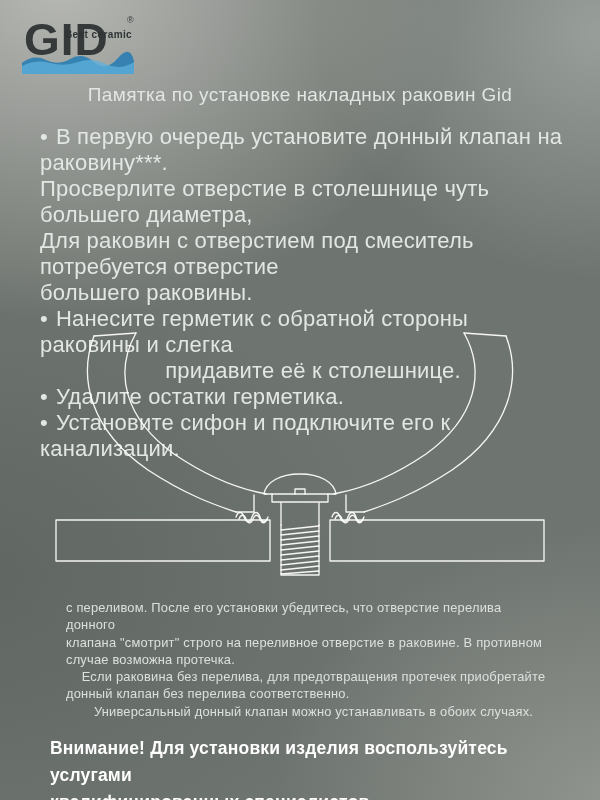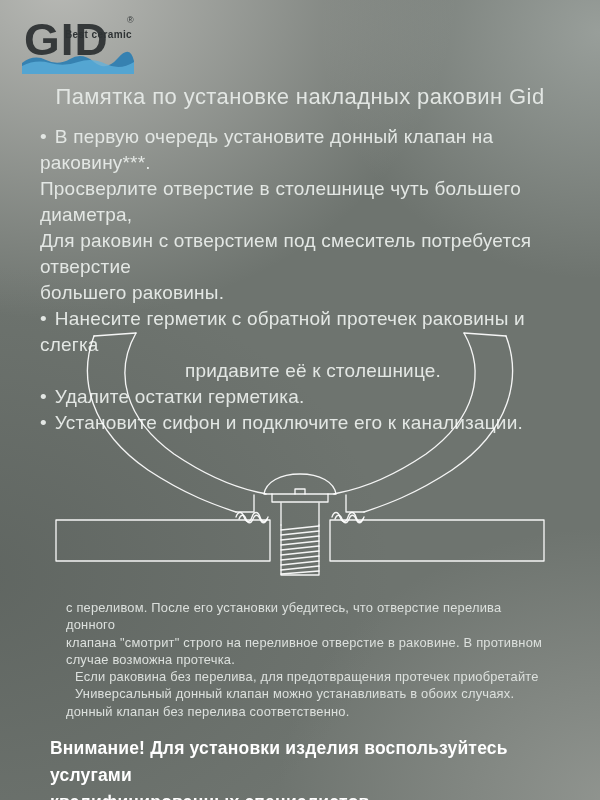--- a/index.html
+++ b/index.html
@@ -16,34 +16,34 @@
   
   .logo{position:absolute;left:24px;top:14px;width:118px;height:60px;}
   .logo-text{position:absolute;left:0;top:0;font-size:46px;font-weight:700;
     color:#35393a;letter-spacing:1px;line-height:52px;transform:scaleY(.95);}
   .logo-sub{position:absolute;left:33px;top:15px;font-size:10px;font-weight:700;
     color:#2e3334;letter-spacing:.4px;white-space:nowrap;padding-left:8px;}
   .logo-reg{position:absolute;left:103px;top:1px;font-size:9px;color:#35393a;}
   .logo-wave{position:absolute;left:-2px;top:36px;width:112px;height:24px;}
   
   .title{position:absolute;left:30px;top:84px;width:540px;text-align:center;
-    font-size:22px;letter-spacing:.4px;color:#e2e6e3;}
+    font-size:19px;letter-spacing:.4px;color:#e2e6e3;}
   
   .inst{position:absolute;left:40px;top:124px;width:530px;
-    font-size:19px;line-height:26px;color:#e3e7e4;letter-spacing:.2px;}
+    font-size:22px;line-height:26px;color:#e3e7e4;letter-spacing:.2px;}
   .inst-line .b{display:inline-block;min-width:6px;margin-right:8px;}
   .inst-line.ind{padding-left:16px;text-align:center;}
   
   .diagram{position:absolute;left:50px;top:330px;width:500px;height:254px;}
   .diagram path,.diagram rect{fill:none;stroke:rgba(255,255,255,.93);
     stroke-width:1.35;stroke-linecap:round;stroke-linejoin:round;}
   
   .fnote{position:absolute;left:66px;top:599px;width:486px;
     font-size:12.9px;line-height:17.3px;color:#dce0dd;letter-spacing:.2px;}
-  .fnote-line.ind{padding-left:9px;}
+  .fnote-line.ind{padding-left:9px;text-align:center;}
   
   .warn{position:absolute;left:50px;top:735px;width:520px;
     font-size:17.5px;line-height:27px;font-weight:700;color:#ffffff;letter-spacing:.2px;}
 </style>
 </head>
 <body>
 
 <div class="page">
 
   <div class="logo">
@@ -56,21 +56,21 @@
     <div class="logo-reg">®</div>
   </div>
 
   <div class="title">Памятка по установке накладных раковин Gid</div>
 
   <div class="inst">
     <div class="inst-line"><span class="b">•</span><span>В первую очередь установите донный клапан на раковину***.</span></div>
     <div class="inst-line no-b"><span>Просверлите отверстие в столешнице чуть большего диаметра,</span></div>
     <div class="inst-line no-b"><span>Для раковин с отверстием под смеситель потребуется отверстие</span></div>
     <div class="inst-line no-b"><span>большего раковины.</span></div>
-    <div class="inst-line"><span class="b">•</span><span>Нанесите герметик с обратной протечек раковины и слегка</span></div>
+    <div class="inst-line"><span class="b">•</span><span>Нанесите герметик с обратной стороны раковины и слегка</span></div>
     <div class="inst-line no-b ind"><span>придавите её к столешнице.</span></div>
     <div class="inst-line"><span class="b">•</span><span>Удалите остатки герметика.</span></div>
     <div class="inst-line"><span class="b">•</span><span>Установите сифон и подключите его к канализации.</span></div>
   </div>
 
   <svg class="diagram" viewBox="0 0 500 254">
 
     <g>
       <path d="M44,6 C28,48 40,100 98,140 C136,165 165,175 186,182"></path>
       <path d="M86,3 C64,42 74,88 124,124 C158,147 186,158 212,163 L216,164"></path>
@@ -105,22 +105,22 @@
       <rect x="6" y="190" width="214" height="41"></rect>
       <rect x="280" y="190" width="214" height="41"></rect>
     </g>
   </svg>
 
   <div class="fnote">
     <div class="fnote-line">с переливом. После его установки убедитесь, что отверстие перелива донного</div>
     <div class="fnote-line">клапана "смотрит" строго на переливное отверстие в раковине. В противном</div>
     <div class="fnote-line">случае возможна протечка.</div>
     <div class="fnote-line ind">Если раковина без перелива, для предотвращения протечек приобретайте</div>
+    <div class="fnote-line">донный клапан без перелива соответственно.</div>
     <div class="fnote-line ind">Универсальный донный клапан можно устанавливать в обоих случаях.</div>
-    <div class="fnote-line">донный клапан без перелива соответственно.</div>
   </div>
 
   <div class="warn">
     <div>Внимание! Для установки изделия воспользуйтесь услугами</div>
     <div>квалифицированных специалистов.</div>
   </div>
 
 </div>
 
 </body></html>

